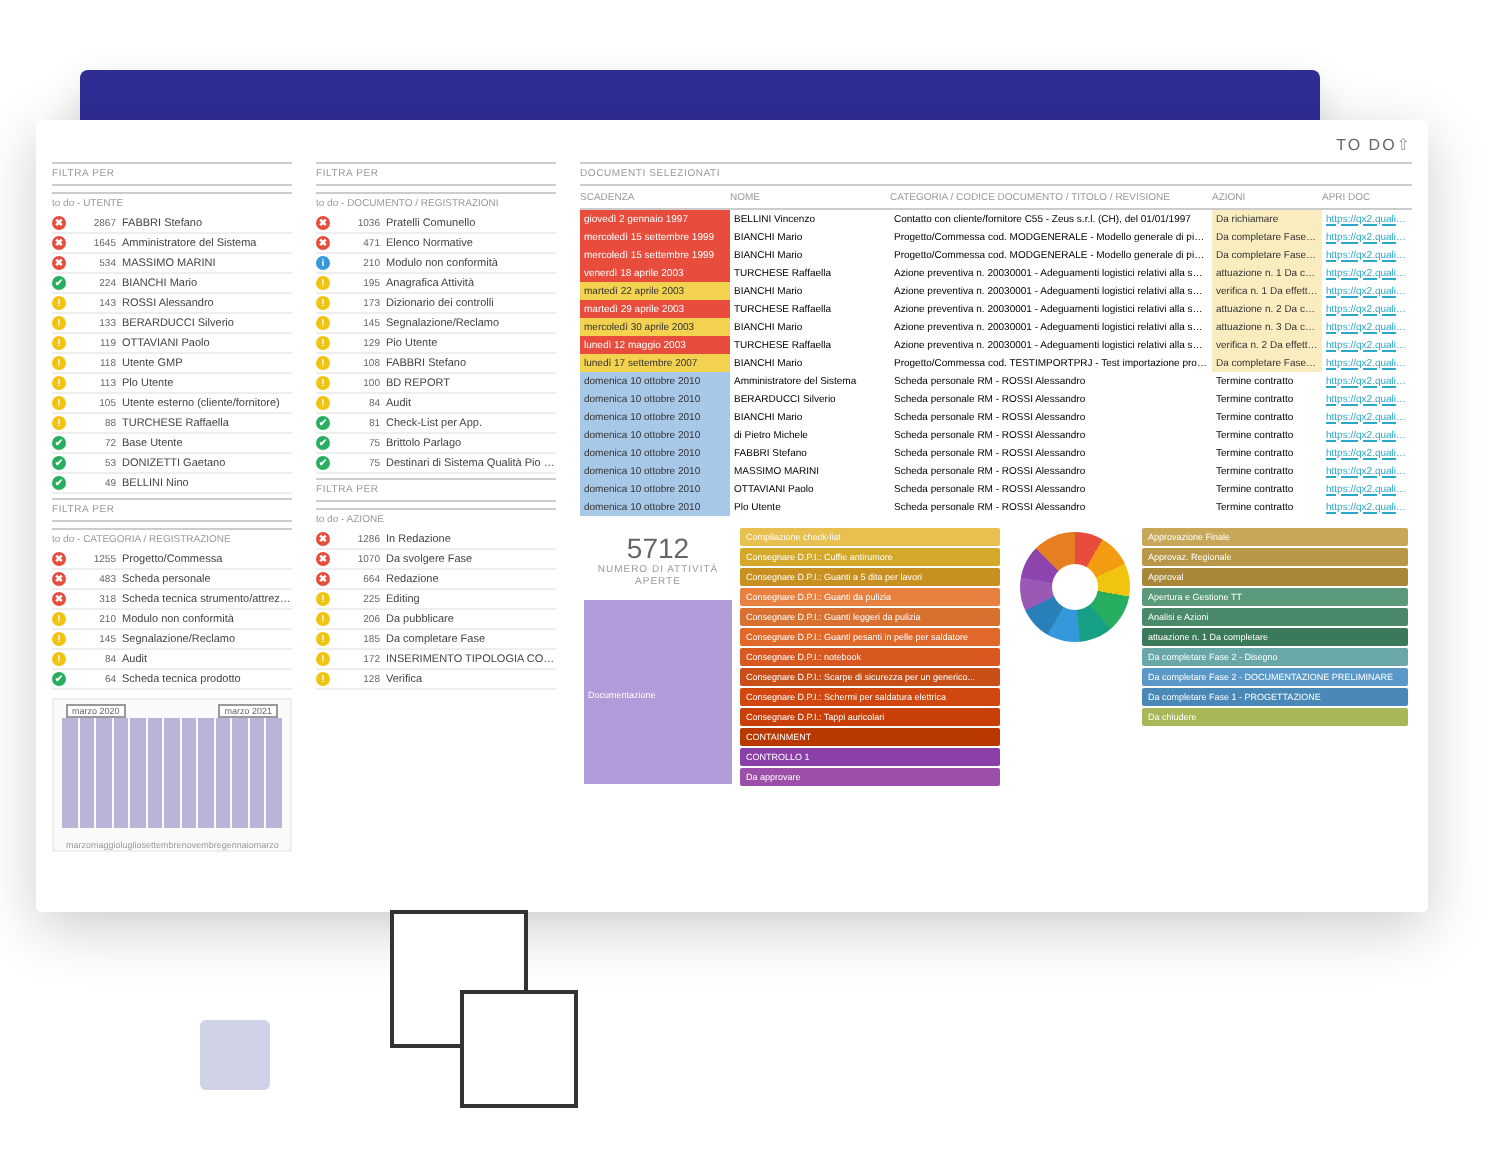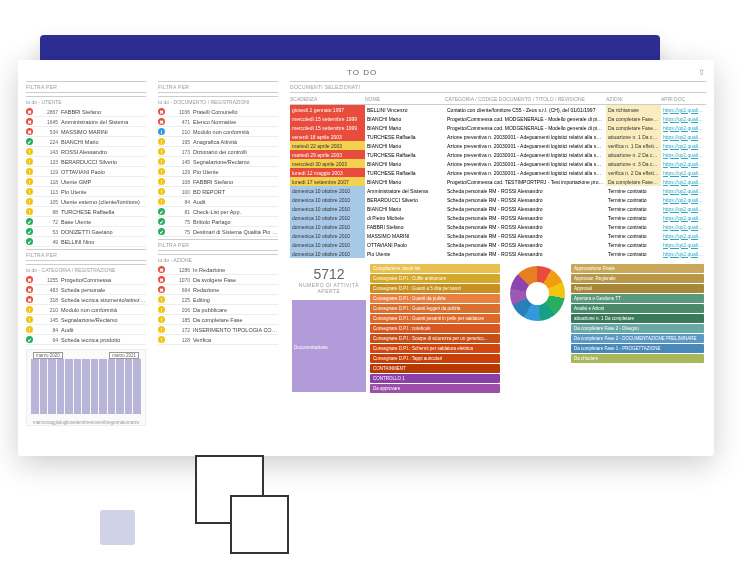--- a/index.html
+++ b/index.html
@@ -1,21 +1,21 @@
 <!DOCTYPE html>
 <html><head>
 <meta charset="utf-8">
 <style>
 body{margin:0;font-family:Arial,sans-serif;font-size:6px;background:#fff;width:750px;height:575px;position:relative;overflow:hidden}
 .back1{position:absolute;left:40px;top:35px;width:620px;height:400px;background:#2e2d94;border-radius:4px;box-shadow:0 8px 20px rgba(0,0,0,0.15)}
 .main{position:absolute;left:18px;top:60px;width:680px;height:380px;background:#fff;border-radius:3px;box-shadow:0 8px 30px rgba(0,0,0,0.2);padding:8px;overflow:hidden}
 .sq1{position:absolute;left:195px;top:455px;width:65px;height:65px;border:2px solid #333;background:#fff}
 .sq2{position:absolute;left:230px;top:495px;width:55px;height:55px;border:2px solid #333;background:#fff}
 .sq3{position:absolute;left:100px;top:510px;width:35px;height:35px;background:#d0d2e8;border-radius:3px}
-.title{text-align:center;font-size:8px;color:#666;margin-bottom:4px;letter-spacing:1px}
+.title{text-align:right;font-size:8px;color:#666;margin-bottom:4px;letter-spacing:1px}
 .share{float:right;font-size:8px;color:#999}
 .grid{display:grid;grid-template-columns:120px 120px 1fr;gap:12px;height:calc(100% - 20px)}
 .col{display:flex;flex-direction:column;overflow:hidden}
 .colh{font-size:5px;color:#999;border-top:1px solid #ccc;border-bottom:1px solid #ccc;padding:2px 0;margin-bottom:1px;letter-spacing:0.3px}
 .sec{font-size:5px;color:#999;padding:2px 0;border-top:1px solid #ccc;margin-top:2px}
 .row{display:flex;align-items:center;padding:1px 0;border-bottom:1px solid #eee}
 .dot{width:7px;height:7px;border-radius:50%;display:flex;align-items:center;justify-content:center;color:#fff;font-size:5px;font-weight:bold;margin-right:3px;flex-shrink:0}
 .d-r{background:#e74c3c}.d-g{background:#27ae60}.d-y{background:#f1c40f}.d-b{background:#3498db}
 .cnt{width:22px;text-align:right;margin-right:3px;color:#666;font-size:5px}
 .lbl{color:#444;font-size:5.5px;white-space:nowrap;overflow:hidden;text-overflow:ellipsis;flex:1}

